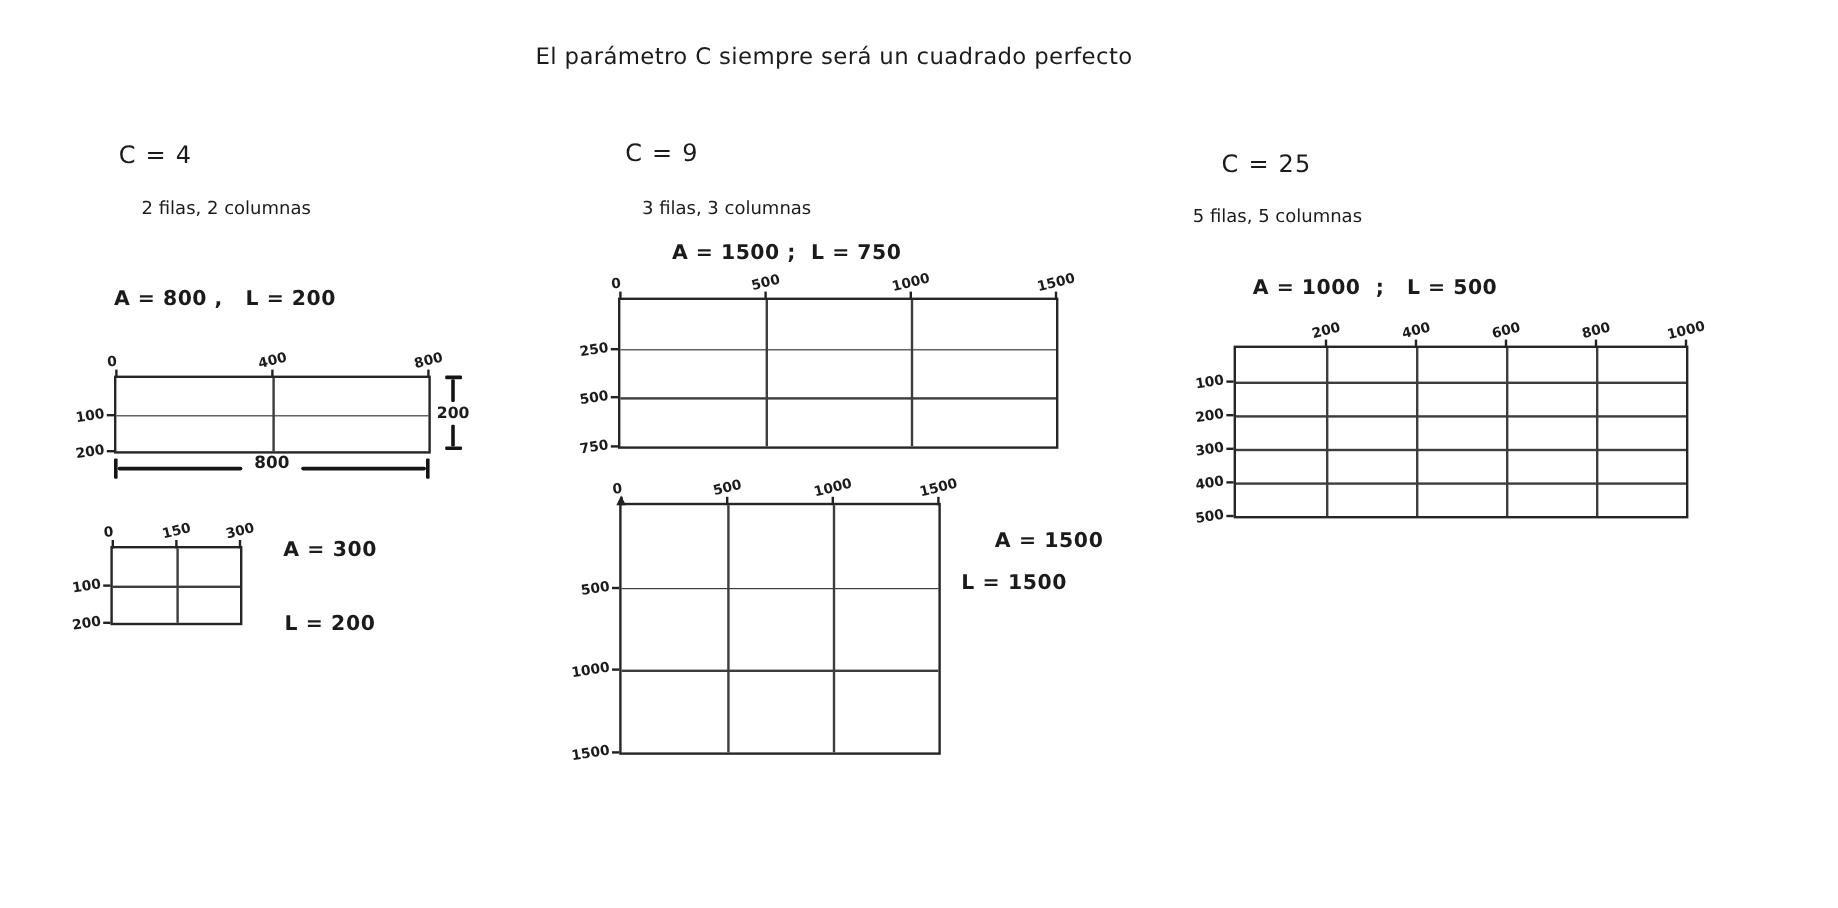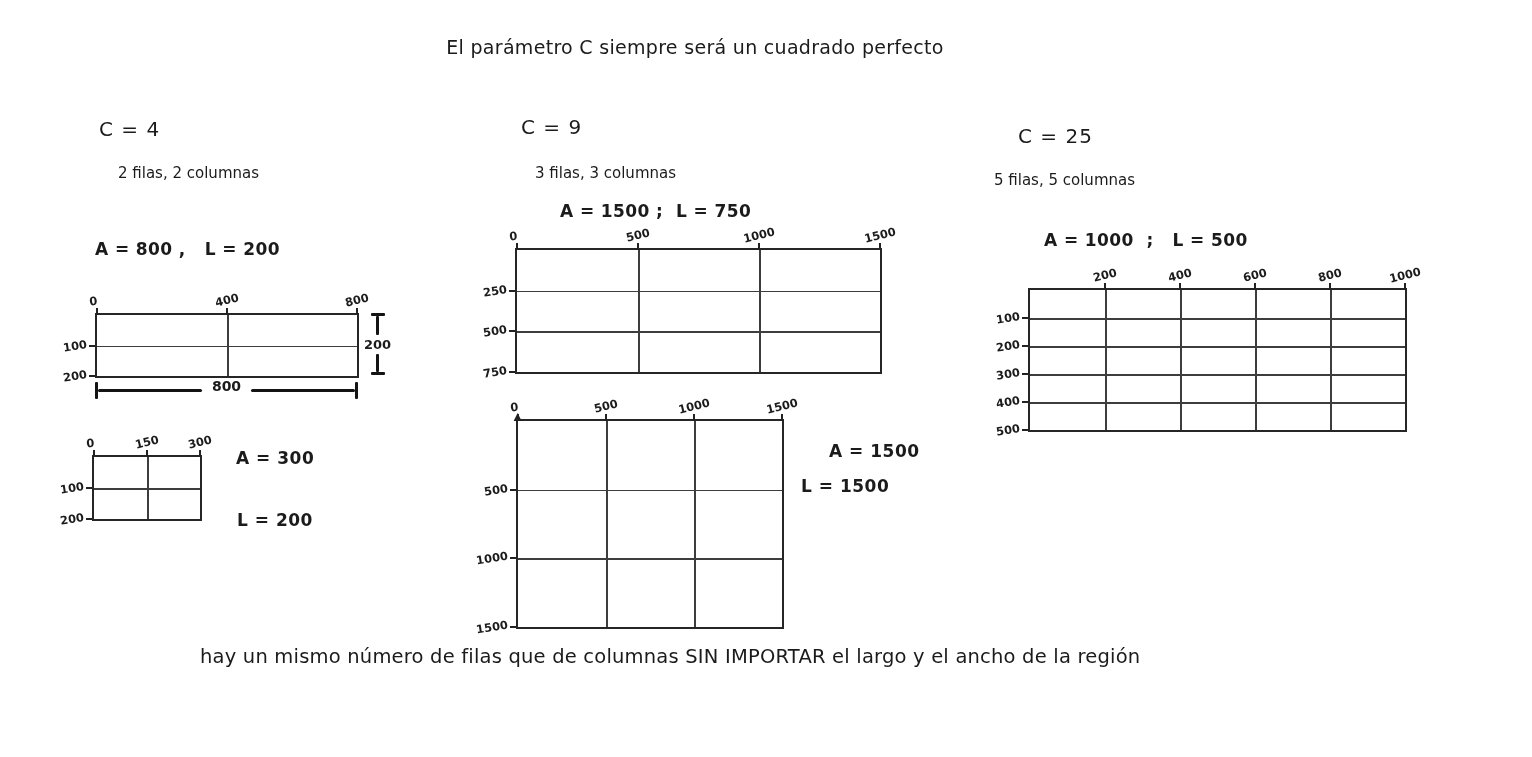--- a/index.html
+++ b/index.html
@@ -180,16 +180,15 @@
       <div class="ytick" style="top: 40%;">200</div>
       <div class="ydash" style="top: 60%;"></div>
       <div class="ytick" style="top: 60%;">300</div>
       <div class="ydash" style="top: 80%;"></div>
       <div class="ytick" style="top: 80%;">400</div>
       <div class="ydash" style="top: 100%;"></div>
       <div class="ytick" style="top: 100%;">500</div>
     </div>
 
   <div class="footer">
-    <div>hay un mismo número de filas que de columnas SIN IMPORTAR el largo y el ancho de la región</div>
   </div>
 
 </div>
 
 </body></html>

